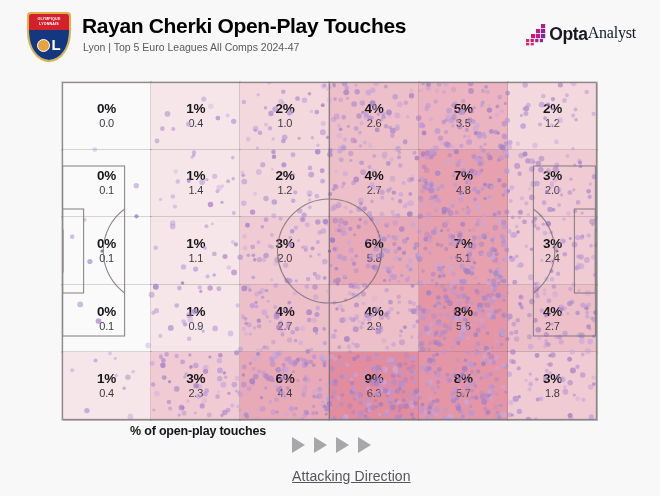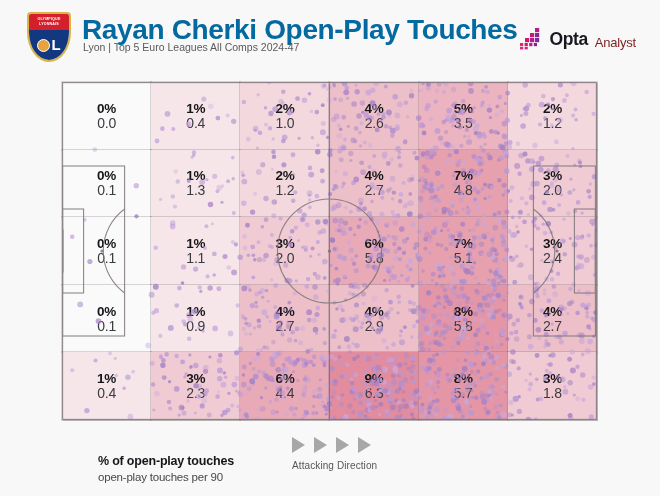--- a/index.html
+++ b/index.html
@@ -37,68 +37,68 @@
     display: flex; align-items: center; justify-content: center; gap: 1px;
   }
   .crest-o {
     width: 13px; height: 13px; border-radius: 50%;
     background: #e8a33d; border: 1.5px solid #fff;
   }
   .crest-l { color: #fff; font-size: 15px; font-weight: bold; line-height: 14px; }
 
   #title {
     position: absolute; left: 82px; top: 14px;
-    font-size: 28px; font-weight: bold; color: #0369a1;
+    font-size: 21px; font-weight: bold; color: #000000;
     letter-spacing: -0.35px; white-space: nowrap; text-align: right;
   }
   #subtitle {
     position: absolute; left: 83px; top: 41px;
     font-size: 10.5px; color: #5a5a5a; white-space: nowrap;
   }
 
-  #opta { position: absolute; right: 24px; top: 24px; height: 26px; display: flex; align-items: flex-end; gap: 7px; }
+  #opta { position: absolute; right: 24px; top: 24px; height: 26px; display: flex; align-items: flex-start; }
   #opta-mark { width: 24px; height: 22px; display: block; }
   #opta-word { font-size: 17.5px; font-weight: bold; color: #18181f; letter-spacing: -0.4px; }
-  #opta-sub { font-size: 13px; font-weight: normal; color: #7f1d1d; letter-spacing: -0.2px; }
+  #opta-sub { font-size: 16px; font-weight: normal; color: #0f172a; letter-spacing: -0.2px; font-family: Liberation Serif, serif; }
 
   
   #pitch {
     position: absolute; left: 62px; top: 82px;
     width: 535px; height: 338px;
     background: #fbfafa;
     box-shadow: 1px 1px 0 rgba(0,0,0,.18);
   }
   #cells { position: absolute; inset: 0; display: grid;
            grid-template-columns: repeat(6, 1fr);
            grid-template-rows: repeat(5, 1fr); }
   .cell { position: relative; outline: 0.5px solid rgba(120,110,115,.28); outline-offset: -0.25px; }
   .cell-txt {
     position: absolute; left: 0; right: 0; top: 50%;
     transform: translateY(-52%);
     text-align: center; pointer-events: none;
   }
   .cell-pct { font-size: 13.5px; font-weight: bold; color: #16161a; letter-spacing: -0.3px; line-height: 15px; }
-  .cell-val { font-size: 14px; color: #3a3a40; line-height: 14px; letter-spacing: -0.2px; }
+  .cell-val { font-size: 11px; color: #3a3a40; line-height: 14px; letter-spacing: -0.2px; }
 
   #dots, #lines { position: absolute; inset: 0; pointer-events: none; }
 
   
-  #legend { position: absolute; left: 98px; top: 454px; width: 200px; }
+  #legend { position: absolute; left: 98px; top: 424px; width: 200px; text-align: center; }
   #legend-1 { font-size: 12.5px; font-weight: bold; color: #17171b; letter-spacing: -0.2px; }
   #legend-2 { font-size: 11.5px; color: #46464c; margin-top: 3px; letter-spacing: -0.2px; }
 
   #dir { position: absolute; left: 292px; top: 437px; width: 160px; }
   #dir-arrows { display: flex; gap: 9px; align-items: center; }
   .arrow {
     width: 0; height: 0;
     border-top: 8px solid transparent;
     border-bottom: 8px solid transparent;
     border-left: 13px solid #a7a7a9;
   }
-  #dir-label { font-size: 10px; color: #55555b; margin-top: 7px; letter-spacing: .1px; }
+  #dir-label { font-size: 14px; color: #55555b; margin-top: 15px; letter-spacing: .1px; text-decoration: underline; }
 </style>
 </head>
 <body>
 
 <div id="root">
 
   <div id="header">
 
     <div id="crest">
       <div class="crest-shield">
@@ -176,21 +176,21 @@
         </div>
         <div class="cell" style="background: rgb(250, 250, 250);">
           <div class="cell-txt">
             <div class="cell-pct">0%</div>
             <div class="cell-val">0.1</div>
           </div>
         </div>
         <div class="cell" style="background: rgb(246, 230, 233);">
           <div class="cell-txt">
             <div class="cell-pct">1%</div>
-            <div class="cell-val">1.3</div>
+            <div class="cell-val">1.4</div>
           </div>
         </div>
         <div class="cell" style="background: rgb(243, 216, 222);">
           <div class="cell-txt">
             <div class="cell-pct">2%</div>
             <div class="cell-val">1.2</div>
           </div>
         </div>
         <div class="cell" style="background: rgb(237, 192, 201);">
           <div class="cell-txt">
@@ -2185,21 +2185,20 @@
       <g fill="#7a7278" opacity="0.85">
         <circle cx="40" cy="169" r="1.6"></circle>
         <circle cx="495" cy="169" r="1.6"></circle>
         <circle cx="267.5" cy="169" r="1.6"></circle>
       </g>
     </svg>
   </div>
 
   <div id="legend">
     <div id="legend-1">% of open-play touches</div>
-    <div id="legend-2">open-play touches per 90</div>
   </div>
 
   <div id="dir">
     <div id="dir-arrows">
         <div class="arrow"></div>
         <div class="arrow"></div>
         <div class="arrow"></div>
         <div class="arrow"></div>
       </div>
     <div id="dir-label">Attacking Direction</div>

